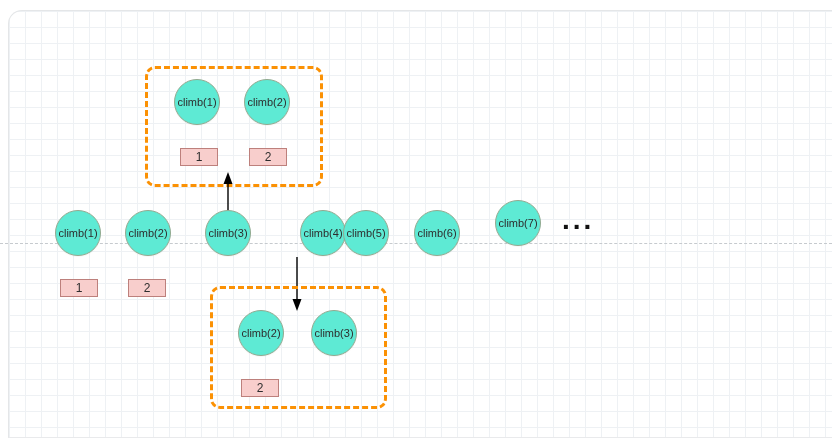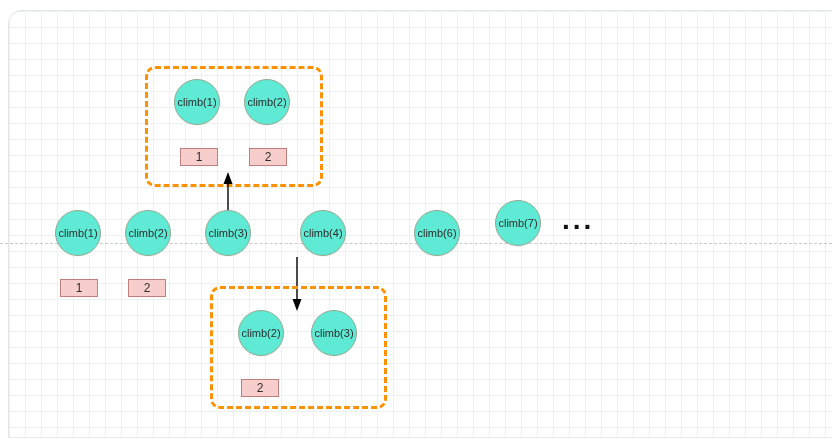--- a/index.html
+++ b/index.html
@@ -69,20 +69,21 @@
 
   <svg class="arrow" style="left:220px; top:170px;" width="16" height="42">
     <line x1="8" y1="40" x2="8" y2="12" stroke="#000000" stroke-width="1.4"></line>
     <polygon points="8,2 3.5,14 12.5,14" fill="#000000"></polygon>
   </svg>
 
   <div class="node" style="left:55px; top:210px;">climb(1)</div>
   <div class="node" style="left:125px; top:210px;">climb(2)</div>
   <div class="node" style="left:205px; top:210px;">climb(3)</div>
   <div class="node" style="left:274px; top:210px;margin-left:26px;">climb(4)</div>
+  <div class="node" style="left:343px; top:210px;">climb(5)</div>
   <div class="node" style="left:414px; top:210px;">climb(6)</div>
   <div class="node" style="left:495px; top:200px;">climb(7)</div>
   <div class="ellipsis" style="left:562px; top:206px;">...</div>
 
   <div class="badge" style="left:60px; top:279px;">1</div>
   <div class="badge" style="left:128px; top:279px;">2</div>
 
   <svg class="arrow" style="left:289px; top:257px;" width="16" height="56">
     <line x1="8" y1="0" x2="8" y2="42" stroke="#000000" stroke-width="1.4"></line>
     <polygon points="8,54 3.5,42 12.5,42" fill="#000000"></polygon>

